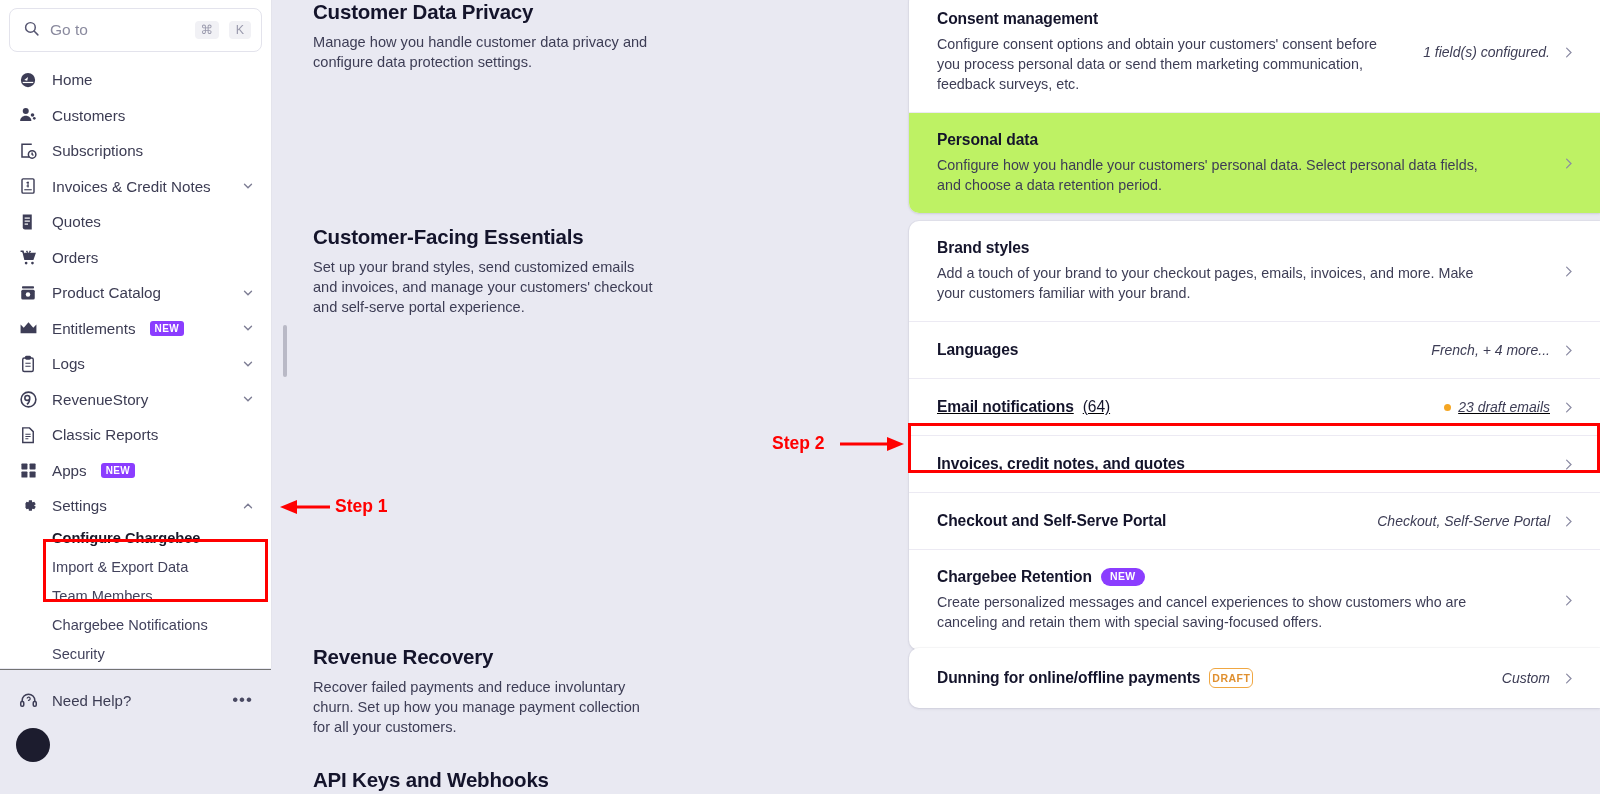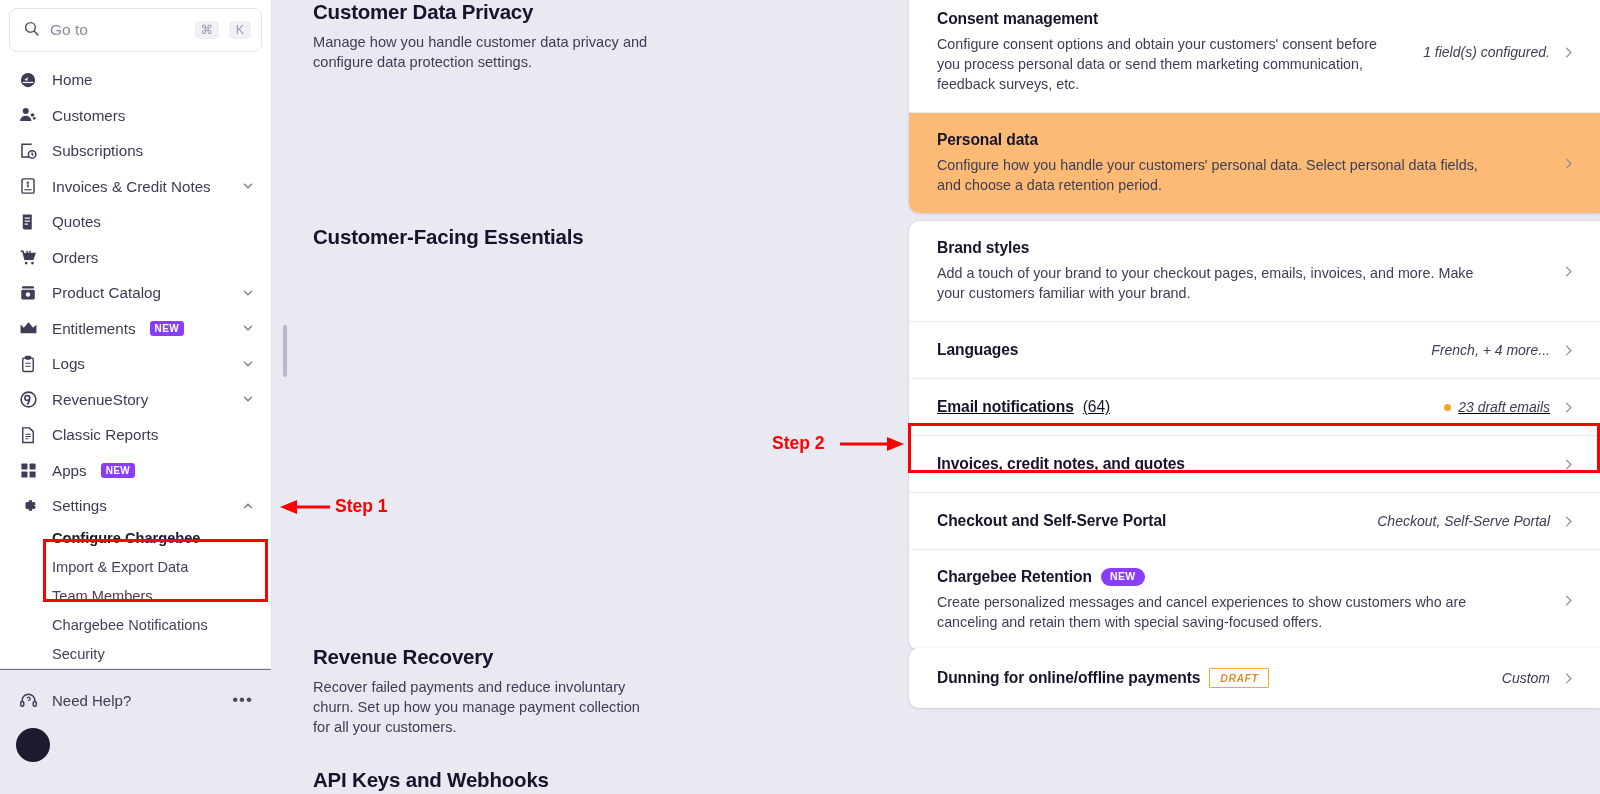--- a/index.html
+++ b/index.html
@@ -80,43 +80,42 @@
     position: absolute; left: 10px; right: 0; background: #fff;
     border-radius: 10px 0 0 10px;
     box-shadow: 0 1px 3px rgba(30,30,60,.10), 0 0 0 1px rgba(30,30,60,.03);
     overflow: hidden;
   }
   .row {
     display: flex; align-items: center; padding: 18px 24px 18px 28px;
     position: relative; cursor: pointer;
   }
   .row + .row { border-top: 1px solid #eceaf3; }
-  .row.highlighted { background: #fdba74; }
+  .row.highlighted { background: #bef264; }
   .row .left { flex: 1; min-width: 0; padding-right: 20px; }
   .row .title {
     font-size: 15.6px; color: #14142b; font-weight: bold; letter-spacing: -.1px;
     display: flex; align-items: center; gap: 9px;
   }
   .row .title .count { font-weight: normal; color: #14142b; }
   .row .desc { font-size: 14.3px; color: #3d3d55; line-height: 20px; margin-top: 6px; max-width: 560px;}
   .row .meta {
     font-size: 14px; color: #3d3d55; font-style: italic; white-space: nowrap;
     display: flex; align-items: center; gap: 7px;
   }
   .row .chev-r { width: 26px; display:flex; justify-content:flex-end; color:#8b8ba3; flex:0 0 26px;}
   .dot-orange { width: 7px; height: 7px; border-radius: 50%; background: #f5a623; display:inline-block;}
   .pill-new {
     background: #8b3dff; color:#fff; font-size: 10.5px; font-weight: bold;
     padding: 3px 9px; border-radius: 11px; letter-spacing: .4px; line-height: 1.1;
   }
   .pill-draft {
     border: 1px solid #f0a742; color: #e09030; font-size: 10.5px;
-    padding: 3px 10px; border-radius: 1px; letter-spacing: .5px; line-height: 1.15;
+    padding: 3px 2px; border-radius: 6px; letter-spacing: .5px; line-height: 1.15;
     background: #fff;
-    font-style: italic;
   }
 
   
   .step2-box {
     position: absolute; left: 908px; top: 423px; width: 692px; height: 50px;
     border: 3px solid #ff0000; z-index: 6; pointer-events: none;
   }
   
   .anno { position: absolute; color: #ff0000; font-size: 17.5px; font-weight: bold; z-index: 7; }
   .anno-svg { position: absolute; z-index: 7; pointer-events:none; }
@@ -349,20 +348,21 @@
 
   <div class="middle">
 
     <div class="sec" style="top:0px;">
       <h2>Customer Data Privacy</h2>
       <p>Manage how you handle customer data privacy and configure data protection settings.</p>
     </div>
 
     <div class="sec" style="top:225px;">
       <h2>Customer-Facing Essentials</h2>
+      <p>Set up your brand styles, send customized emails and invoices, and manage your customers' checkout and self-serve portal experience.</p>
     </div>
 
     <div class="sec" style="top:645px;">
       <h2>Revenue Recovery</h2>
       <p>Recover failed payments and reduce involuntary churn. Set up how you manage payment collection for all your customers.</p>
     </div>
 
     <div class="sec" style="top:768px;overflow:hidden;height:26px;">
       <h2>API Keys and Webhooks</h2>
     </div>

